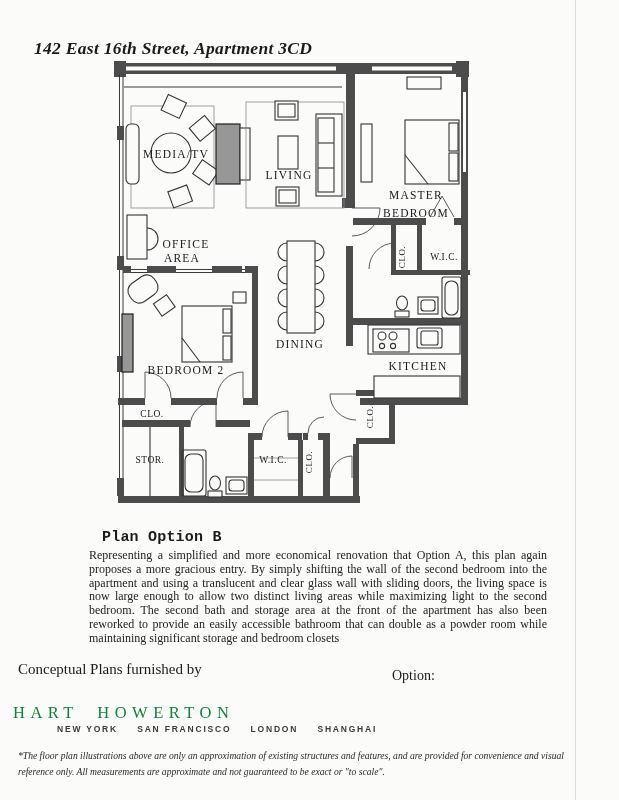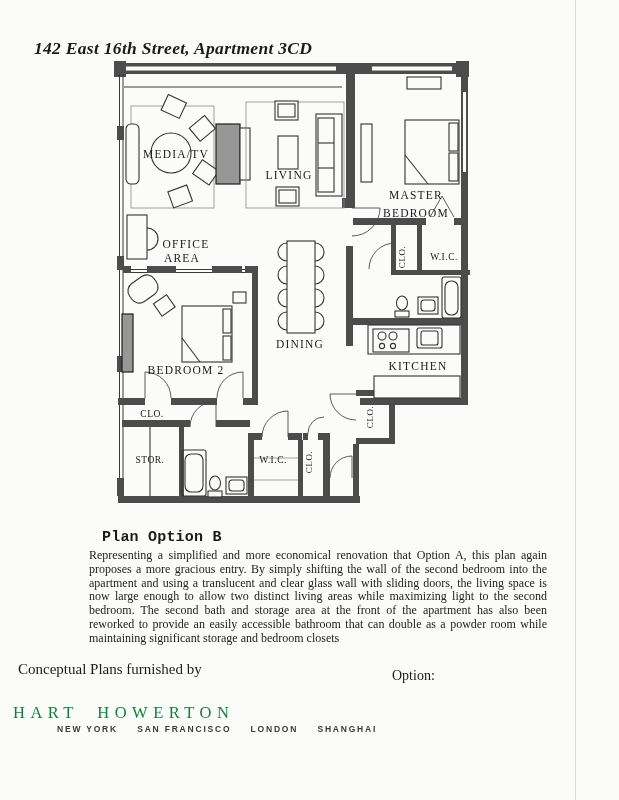--- a/index.html
+++ b/index.html
@@ -257,13 +257,14 @@
     <span>NEW YORK</span>
     <span>SAN FRANCISCO</span>
     <span>LONDON</span>
     <span>SHANGHAI</span>
   </div>
 
   <div class="contact">
     <div>Option:</div>
   </div>
 
+  <div class="disclaimer">*The floor plan illustrations above are only an approximation of existing structures and features, and are provided for convenience and visual reference only. All measurements are approximate and not guaranteed to be exact or "to scale".</div>
 </div>
 
 </body></html>

